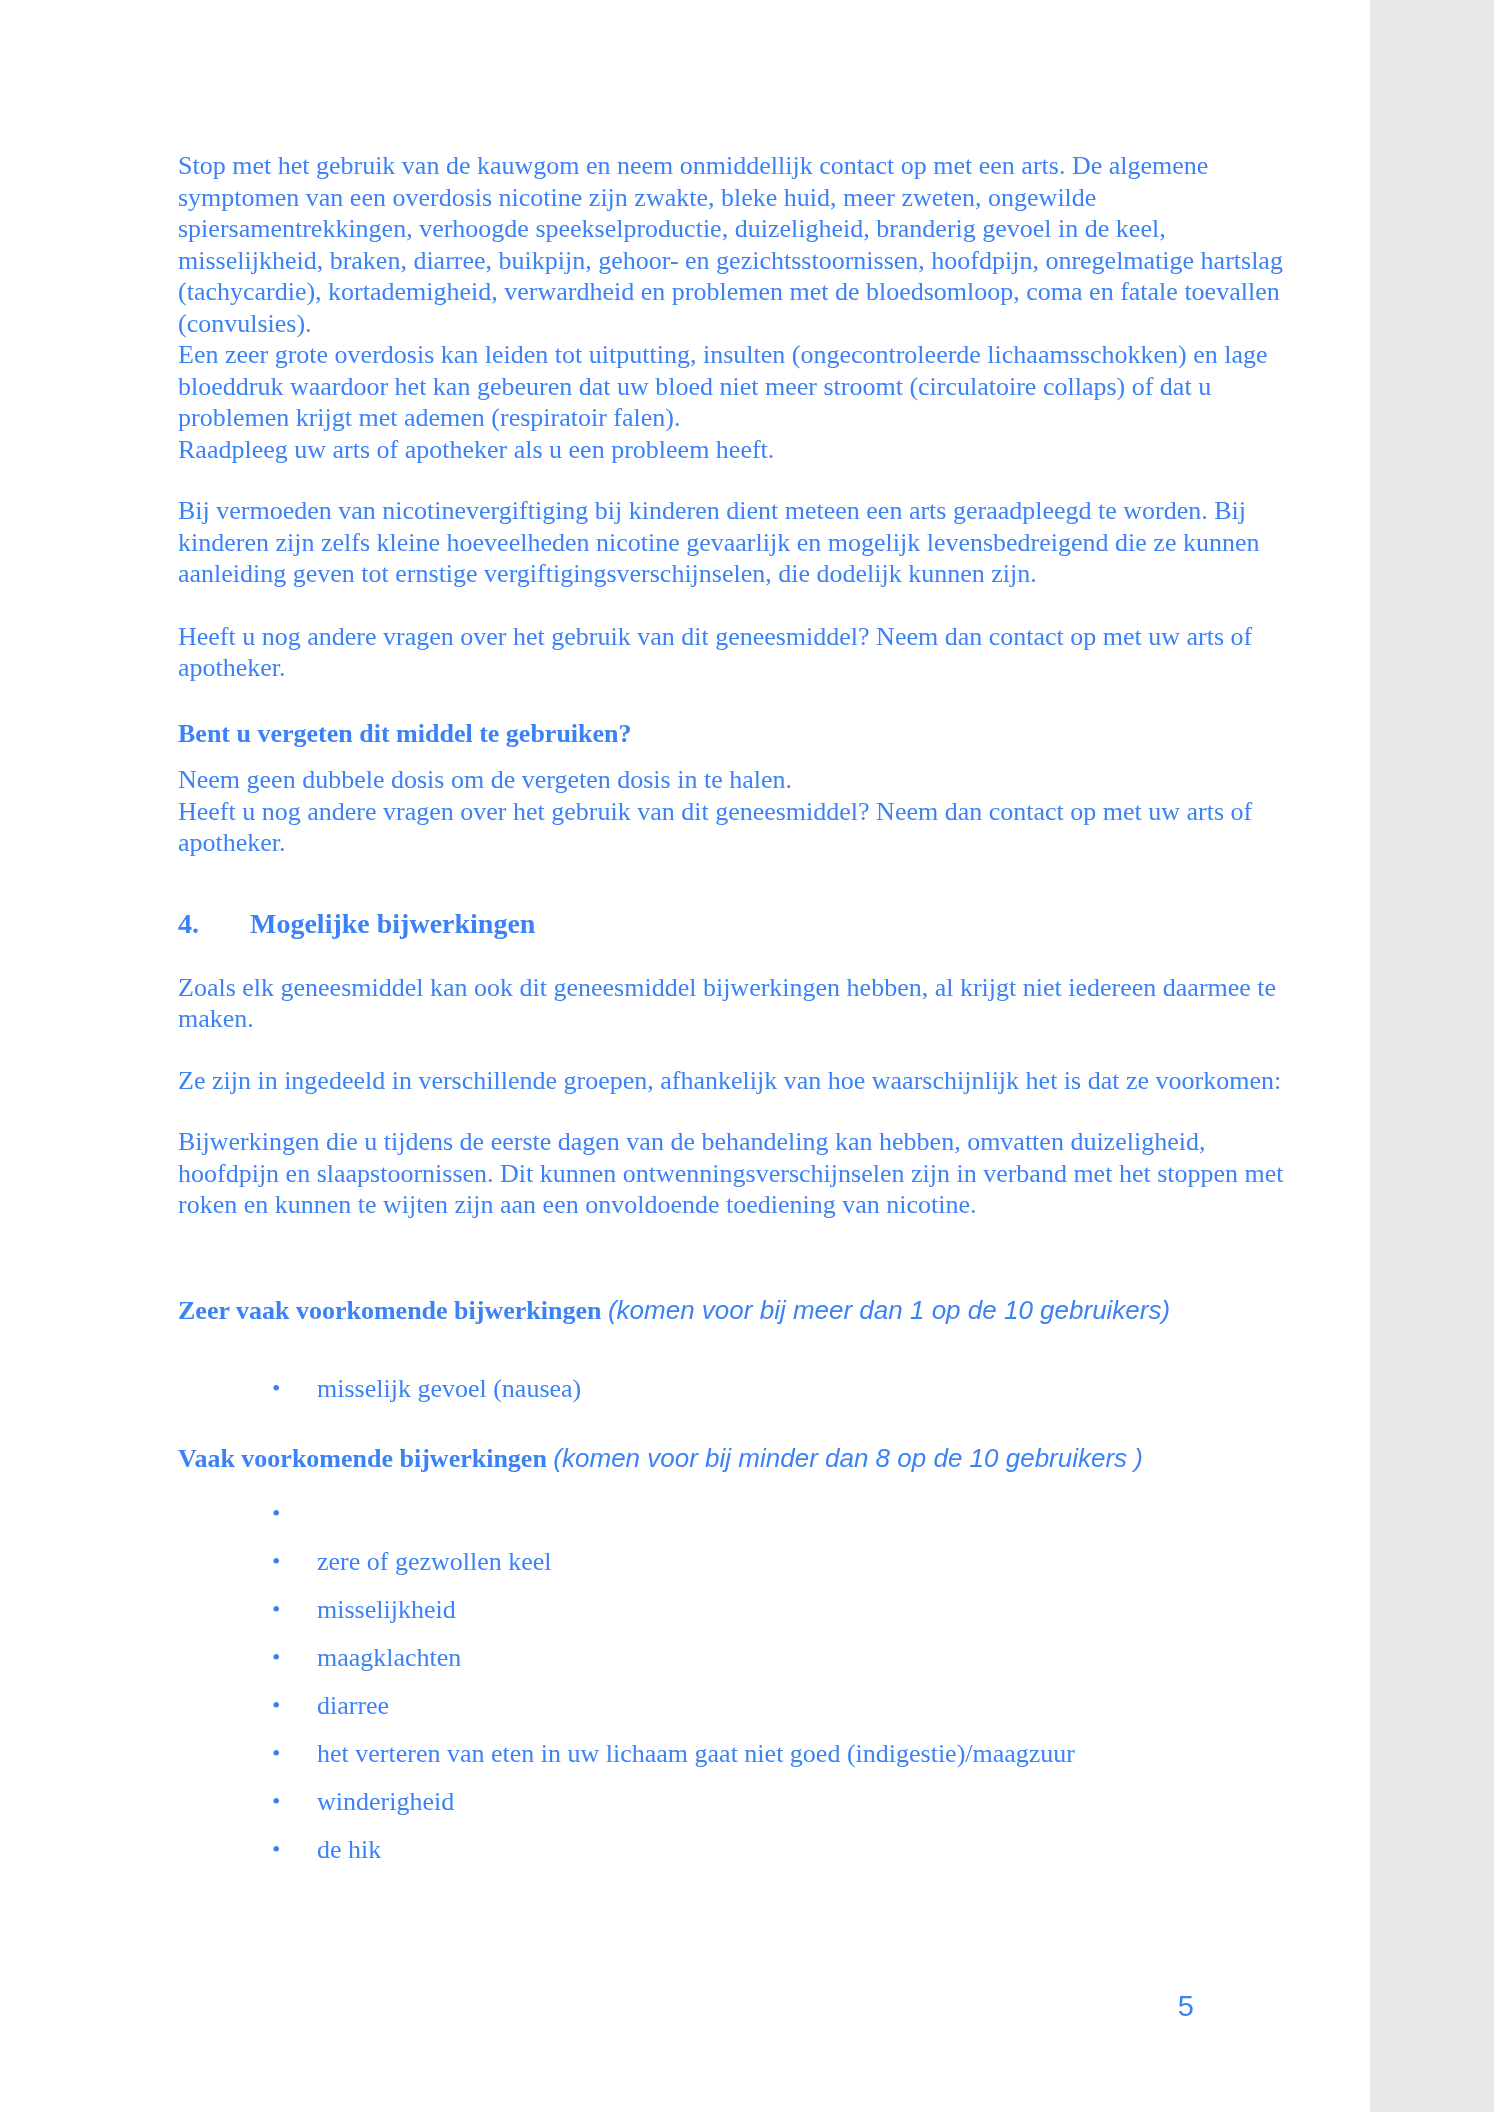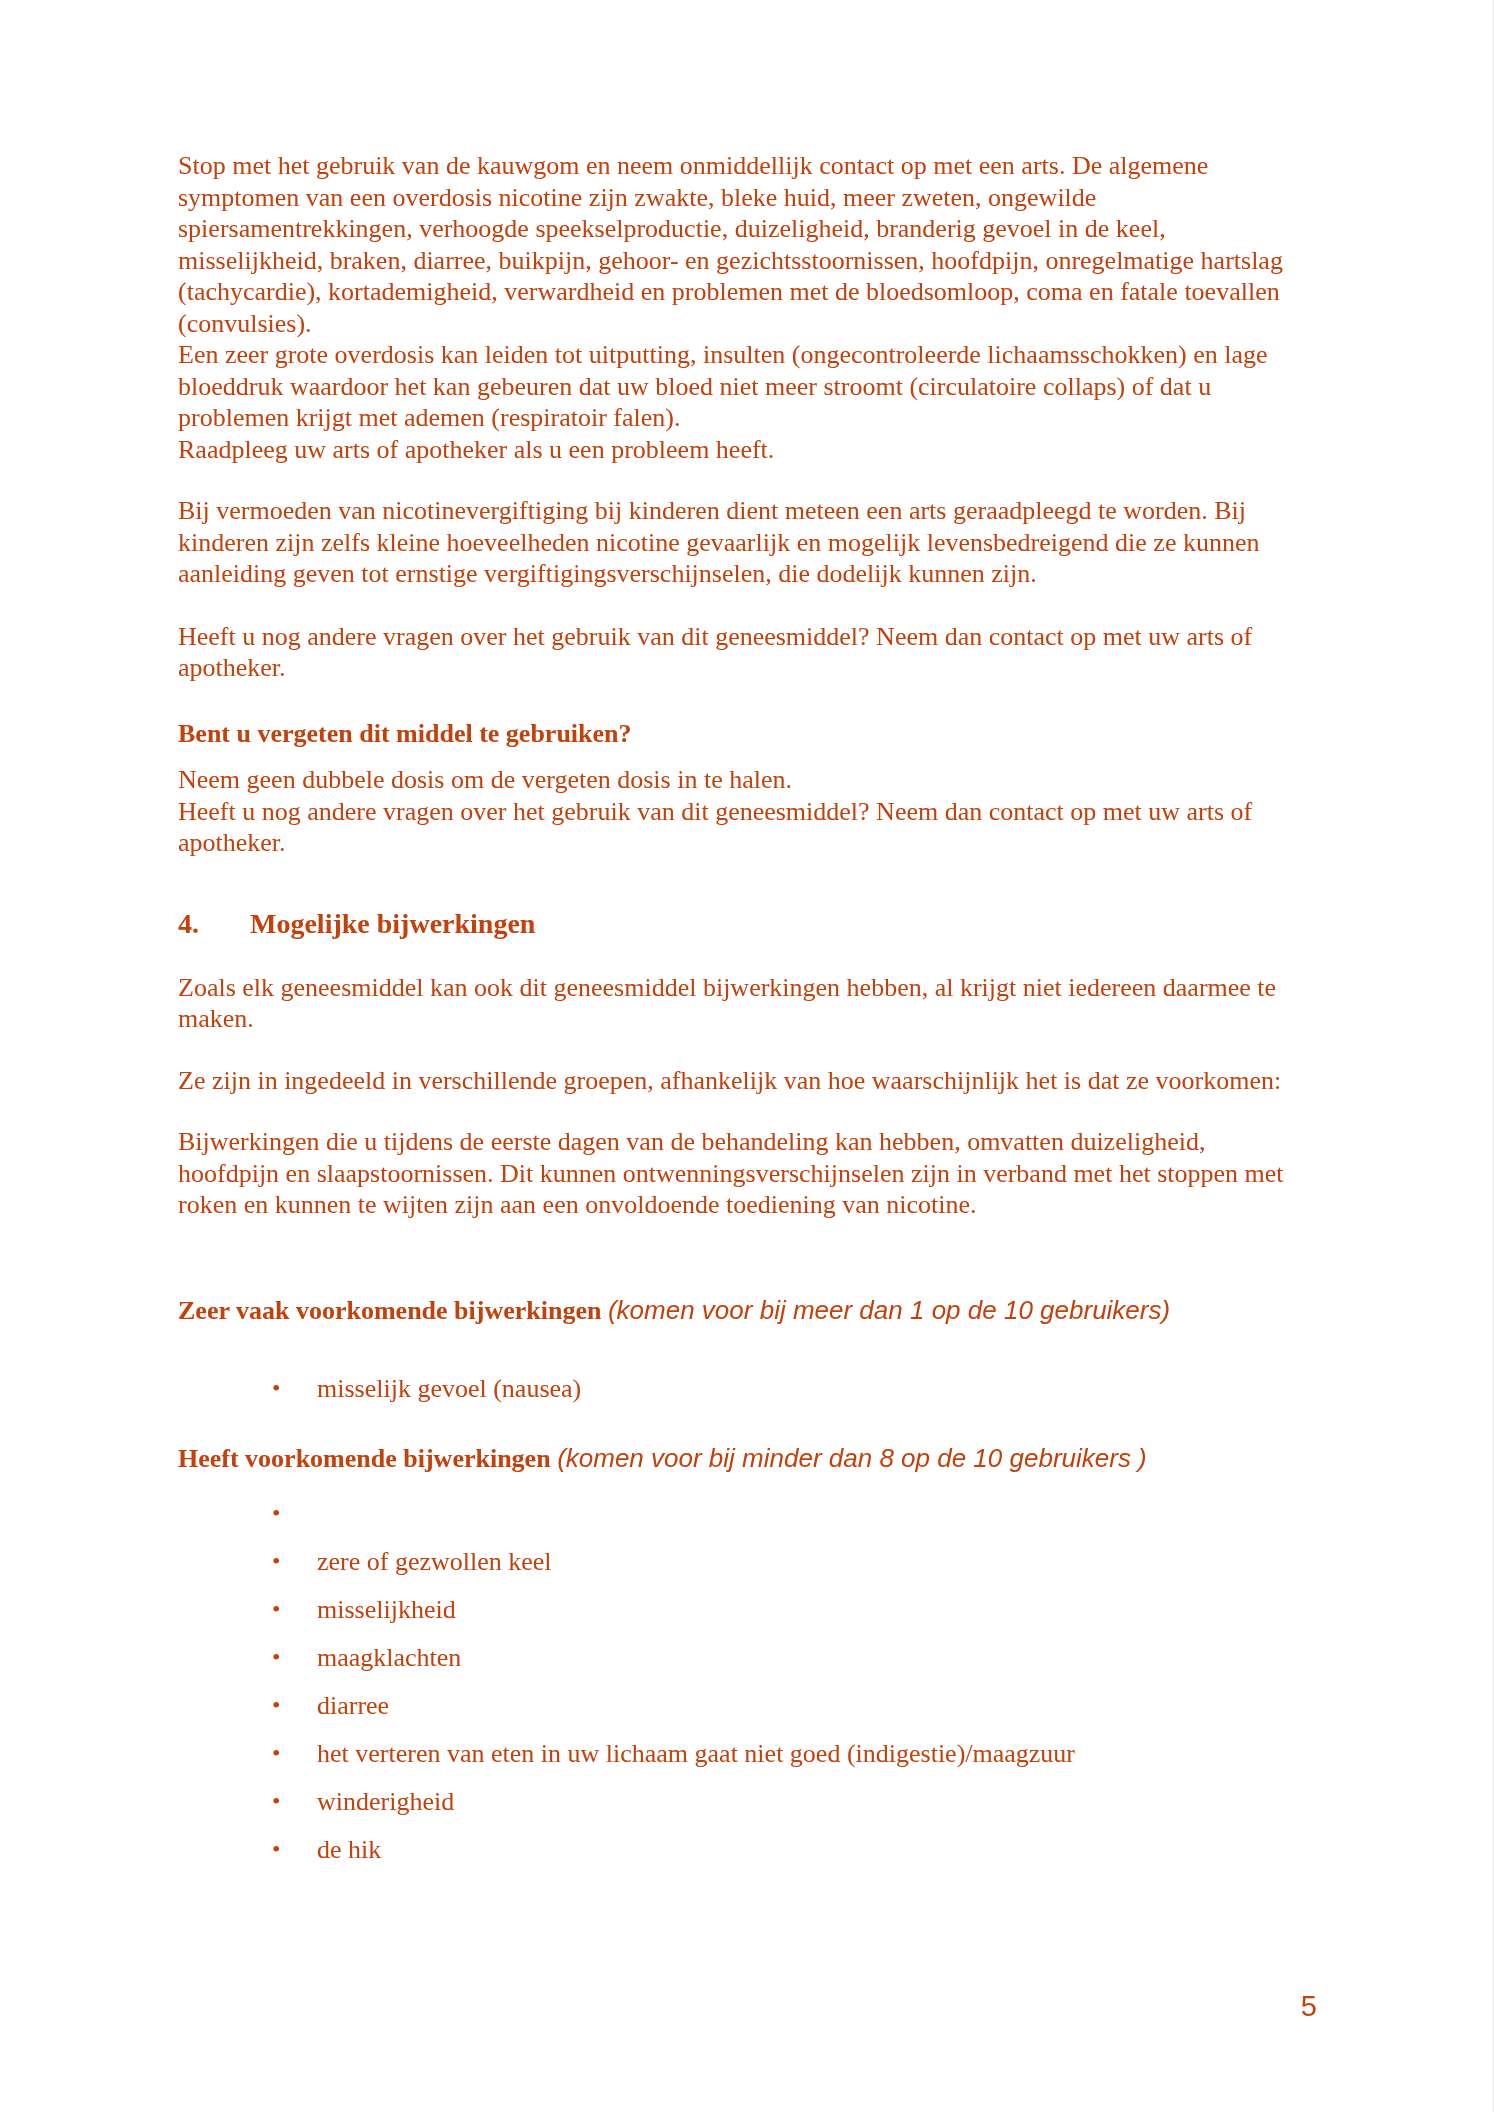--- a/index.html
+++ b/index.html
@@ -1,21 +1,21 @@
 <!DOCTYPE html>
 <html><head>
 <meta charset="utf-8">
 <style>
   html, body { margin: 0; padding: 0; background: #e8e8e8; }
   .page {
     position: relative;
-    width: 1493px;
+    width: 1370px;
     height: 2112px;
     background: #ffffff;
-    color: #c2410c;
+    color: #3b82f6;
     font-family: "Liberation Serif", serif;
     overflow: hidden;
     text-decoration: underline;
   }
   .content {
     position: absolute;
     left: 178px;
     top: 0;
     width: 1108px;
   }
@@ -126,21 +126,21 @@
     </p>
 
     <ul class="bullets single">
       <li>
         <span class="bullet">•</span>
         <span>misselijk gevoel (nausea)</span>
       </li>
     </ul>
 
     <p class="freq-heading h-vaak">
-      <span class="bold">Heeft voorkomende bijwerkingen</span>
+      <span class="bold">Vaak voorkomende bijwerkingen</span>
       <span class="it-sans">(komen voor bij minder dan 8 op de 10 gebruikers )</span>
     </p>
 
     <ul class="bullets multi">
       <li>
         <span class="bullet">•</span>
       </li>
       <li>
         <span class="bullet">•</span>
         <span>zere of gezwollen keel</span>

